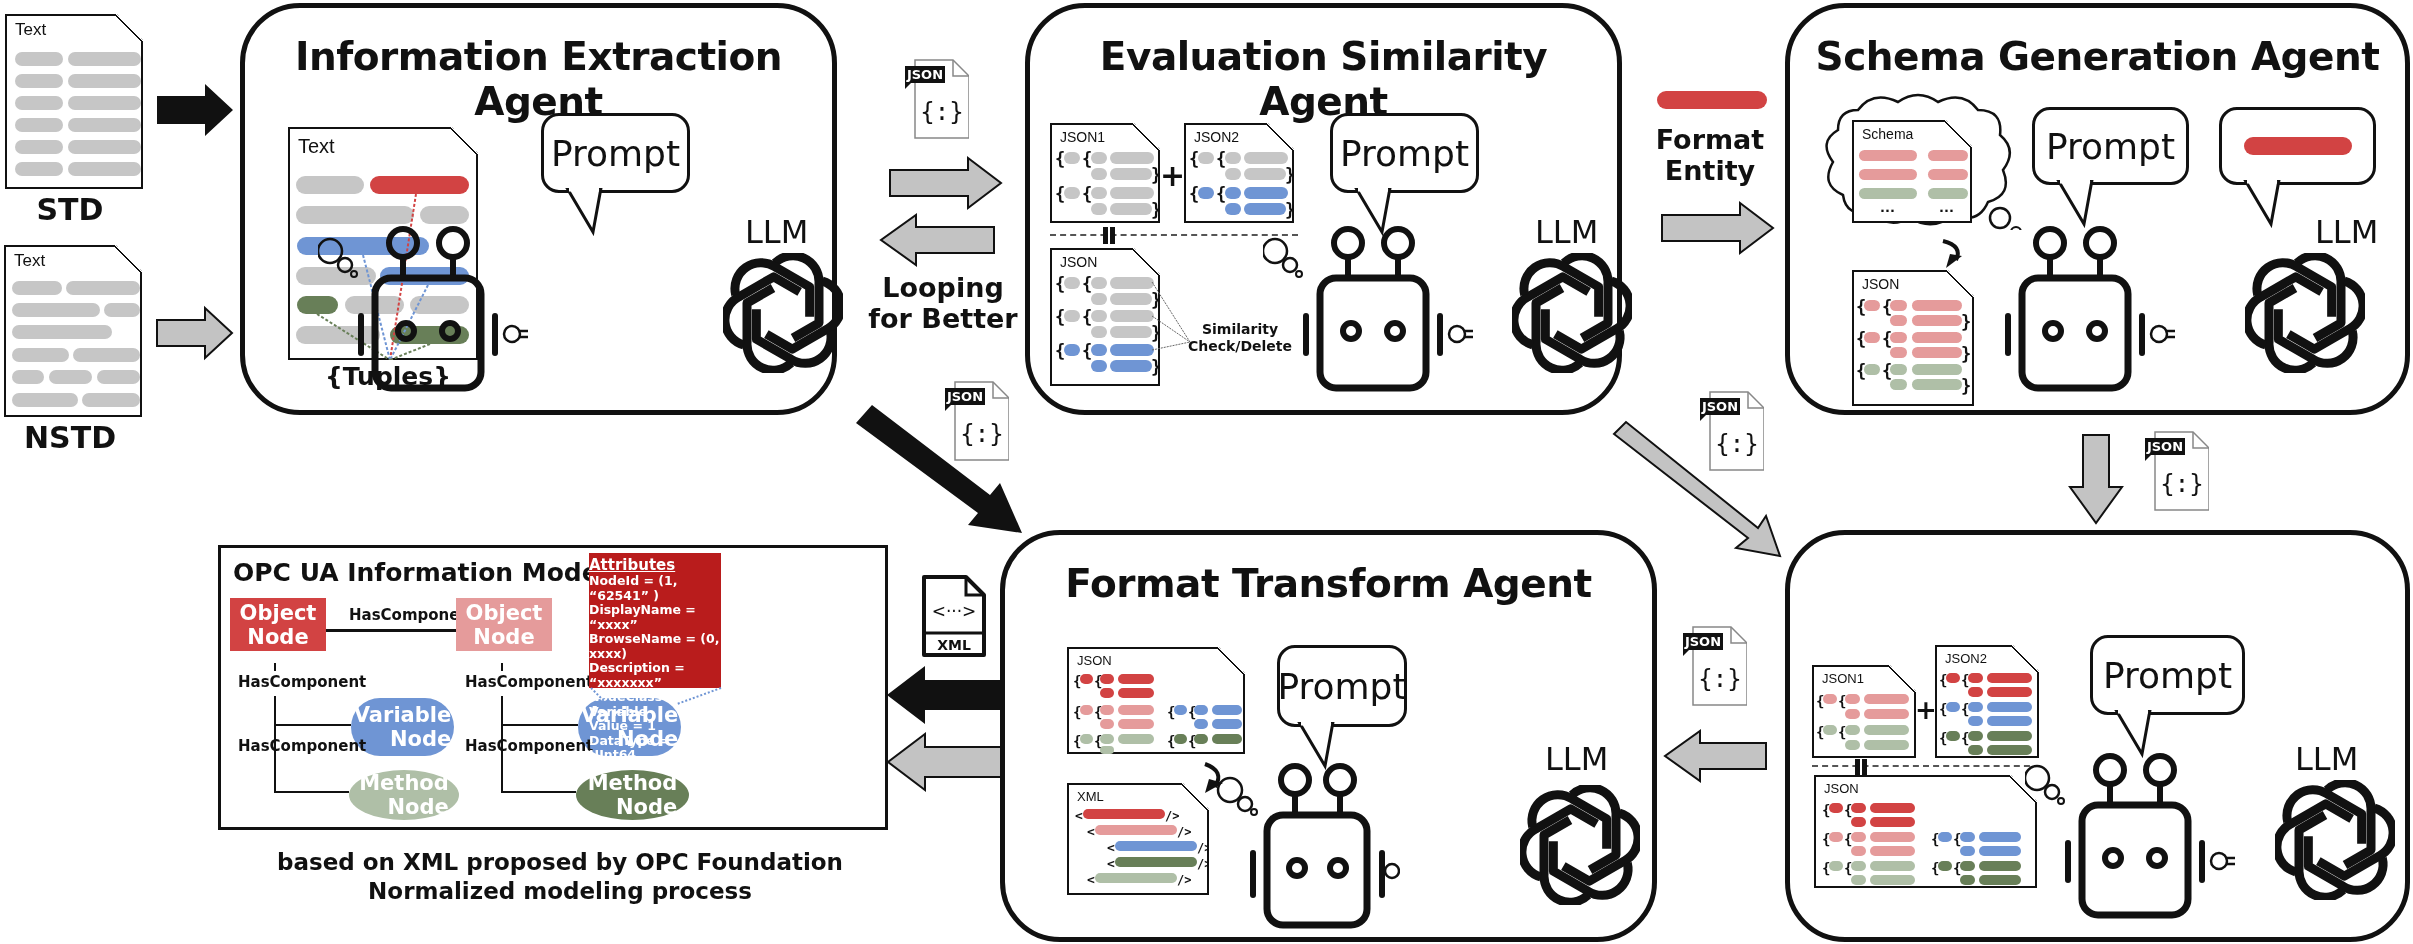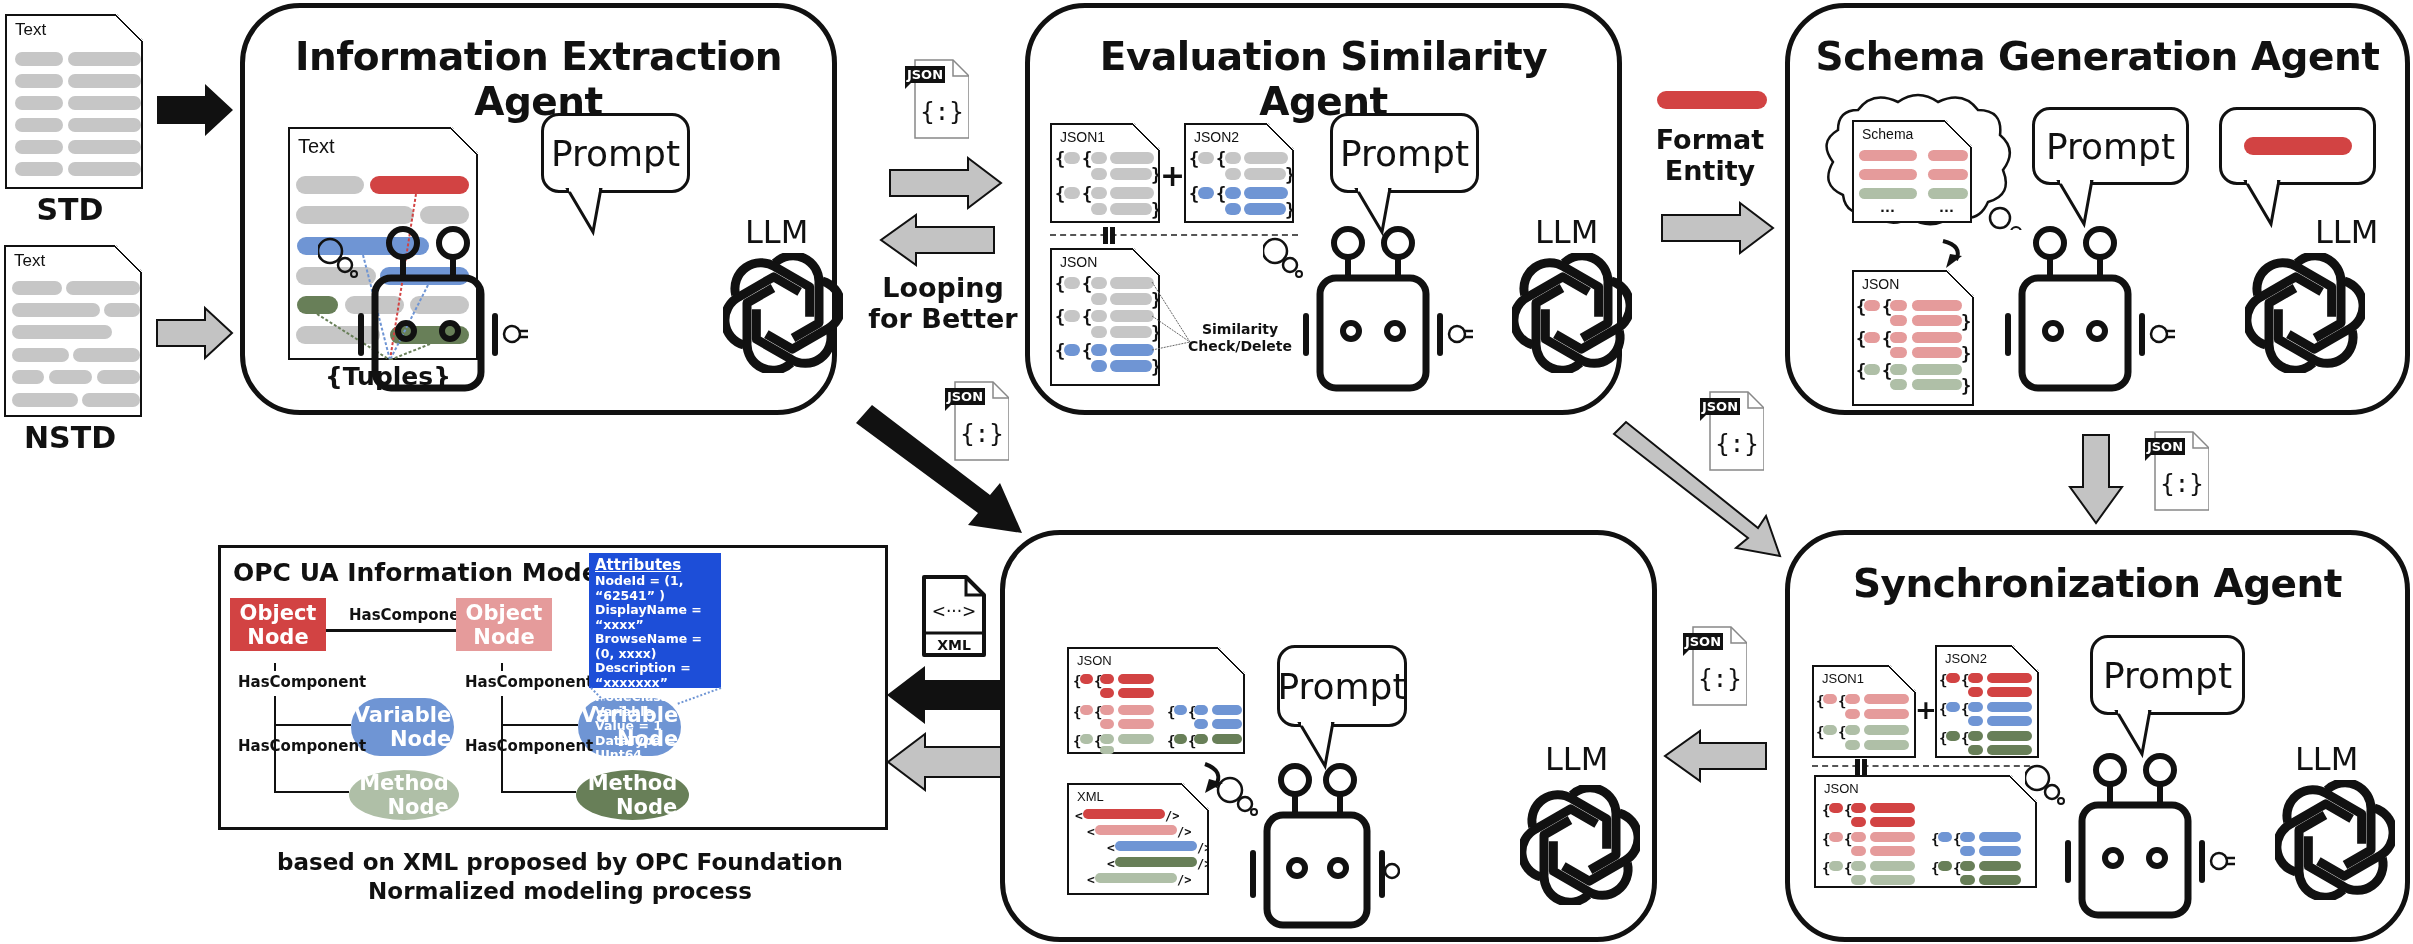--- a/index.html
+++ b/index.html
@@ -15,21 +15,21 @@
   .bubble{position:absolute;border:3px solid #111;border-radius:18px;background:#fff;box-sizing:border-box;display:flex;align-items:center;justify-content:center;font-size:36px;font-family:"DejaVu Sans",sans-serif;}
   .bubble-tail{position:absolute;}
   .llm-label{position:absolute;font-size:32px;font-family:"DejaVu Sans",sans-serif;}
   .bold-label{position:absolute;font-weight:bold;text-align:center;font-family:"DejaVu Sans",sans-serif;}
   .json-file{position:absolute;width:64px;height:82px;}
   .opc-box{position:absolute;border:3px solid #111;background:#fff;box-sizing:border-box;}
   .node-rect{position:absolute;color:#fff;font-weight:bold;font-size:21px;line-height:24px;text-align:center;display:flex;align-items:center;justify-content:center;font-family:"DejaVu Sans",sans-serif;}
   .node-ell{position:absolute;color:#fff;font-weight:bold;font-size:21px;line-height:24px;text-align:right;display:flex;align-items:center;justify-content:center;border-radius:50%;font-family:"DejaVu Sans",sans-serif;}
   .hc{position:absolute;font-weight:bold;font-size:15px;font-family:"DejaVu Sans",sans-serif;}
   .line{position:absolute;background:#111;}
-  .attr{position:absolute;background:#1d4ed8;color:#fff;font-weight:bold;font-size:12.5px;line-height:14.5px;padding:4px 6px;box-sizing:border-box;font-family:"DejaVu Sans",sans-serif;}
+  .attr{position:absolute;background:#b91c1c;color:#fff;font-weight:bold;font-size:12.5px;line-height:14.5px;padding:4px 0;box-sizing:border-box;font-family:"DejaVu Sans",sans-serif;}
   .brace{position:absolute;font-size:17px;font-weight:bold;line-height:14px;font-family:"DejaVu Sans Mono",monospace;}
   .dash{position:absolute;border-top:2px dashed #555;height:0;}
 </style>
 </head>
 <body>
 
 <div class="doc" style="left:5px;top:14px;width:138px;height:175px;">
   <span class="doc-label">Text</span>
   <div class="pill g" style="left:8px;top:36px;width:48px;"></div>
     <div class="pill g" style="left:61px;top:36px;width:73px;"></div>
@@ -403,21 +403,20 @@
 <svg class="json-file" style="left:2145px;top:430px" width="68" height="82">
   <polygon points="10,2 48,2 64,18 64,80 10,80" fill="#fff" stroke="#888" stroke-width="1.5"></polygon>
   <polyline points="48,2 48,18 64,18" fill="none" stroke="#888" stroke-width="1.5"></polyline>
   <rect x="0" y="8" width="40" height="17" fill="#111"></rect>
   <polygon points="0,25 6,25 0,31" fill="#111"></polygon>
   <text x="20" y="21" font-size="13" fill="#fff" font-weight="bold" text-anchor="middle" font-family="DejaVu Sans,sans-serif">JSON</text>
   <text x="37" y="62" font-size="24" fill="#111" text-anchor="middle" font-family="DejaVu Sans Mono,monospace">{:}</text>
 </svg>
 
 <div class="panel" style="left:1785px;top:530px;width:625px;height:412px;">
-  <div class="panel-title" style="top:26px;">Synchronization Agent</div>
 
   <div class="doc" style="left:22px;top:130px;width:104px;height:93px;">
     <span class="doc-label" style="font-size:13px;">JSON1</span>
     <span class="brace" style="left:2px;top:27px;font-size:14px;">{</span>
       <div class="pill pr" style="left:9px;top:27px;width:14px;height:10px;"></div>
       <span class="brace" style="left:24px;top:27px;font-size:14px;">{</span>
       <div class="pill pr" style="left:31px;top:27px;width:15px;height:10px;"></div>
       <div class="pill pr" style="left:50px;top:27px;width:45px;height:10px;"></div>
     <div class="pill pr" style="left:31px;top:42px;width:15px;height:10px;"></div>
       <div class="pill pr" style="left:50px;top:42px;width:45px;height:10px;"></div>
@@ -538,20 +537,21 @@
   <rect x="0" y="8" width="40" height="17" fill="#111"></rect>
   <polygon points="0,25 6,25 0,31" fill="#111"></polygon>
   <text x="20" y="21" font-size="13" fill="#fff" font-weight="bold" text-anchor="middle" font-family="DejaVu Sans,sans-serif">JSON</text>
   <text x="37" y="62" font-size="24" fill="#111" text-anchor="middle" font-family="DejaVu Sans Mono,monospace">{:}</text>
 </svg>
 <svg class="abs" style="left:1662px;top:728px" width="106" height="56">
     <polygon points="104,15 38,15 38,3 3,28 38,53 38,41 104,41" fill="#c3c3c3" stroke="#111" stroke-width="2"></polygon>
   </svg>
 
 <div class="panel" style="left:1000px;top:530px;width:657px;height:412px;">
+  <div class="panel-title" style="top:26px;">Format Transform Agent</div>
 
   <div class="doc" style="left:62px;top:112px;width:178px;height:107px;">
     <span class="doc-label" style="font-size:13px;">JSON</span>
     <span class="brace" style="left:4px;top:25px;font-size:14px;">{</span>
       <div class="pill r" style="left:11px;top:25px;width:13px;height:10px;"></div>
       <span class="brace" style="left:25px;top:25px;font-size:14px;">{</span>
       <div class="pill r" style="left:31px;top:25px;width:14px;height:10px;"></div>
       <div class="pill r" style="left:49px;top:25px;width:36px;height:10px;"></div>
     <div class="pill r" style="left:31px;top:39px;width:14px;height:10px;"></div>
       <div class="pill r" style="left:49px;top:39px;width:36px;height:10px;"></div>

